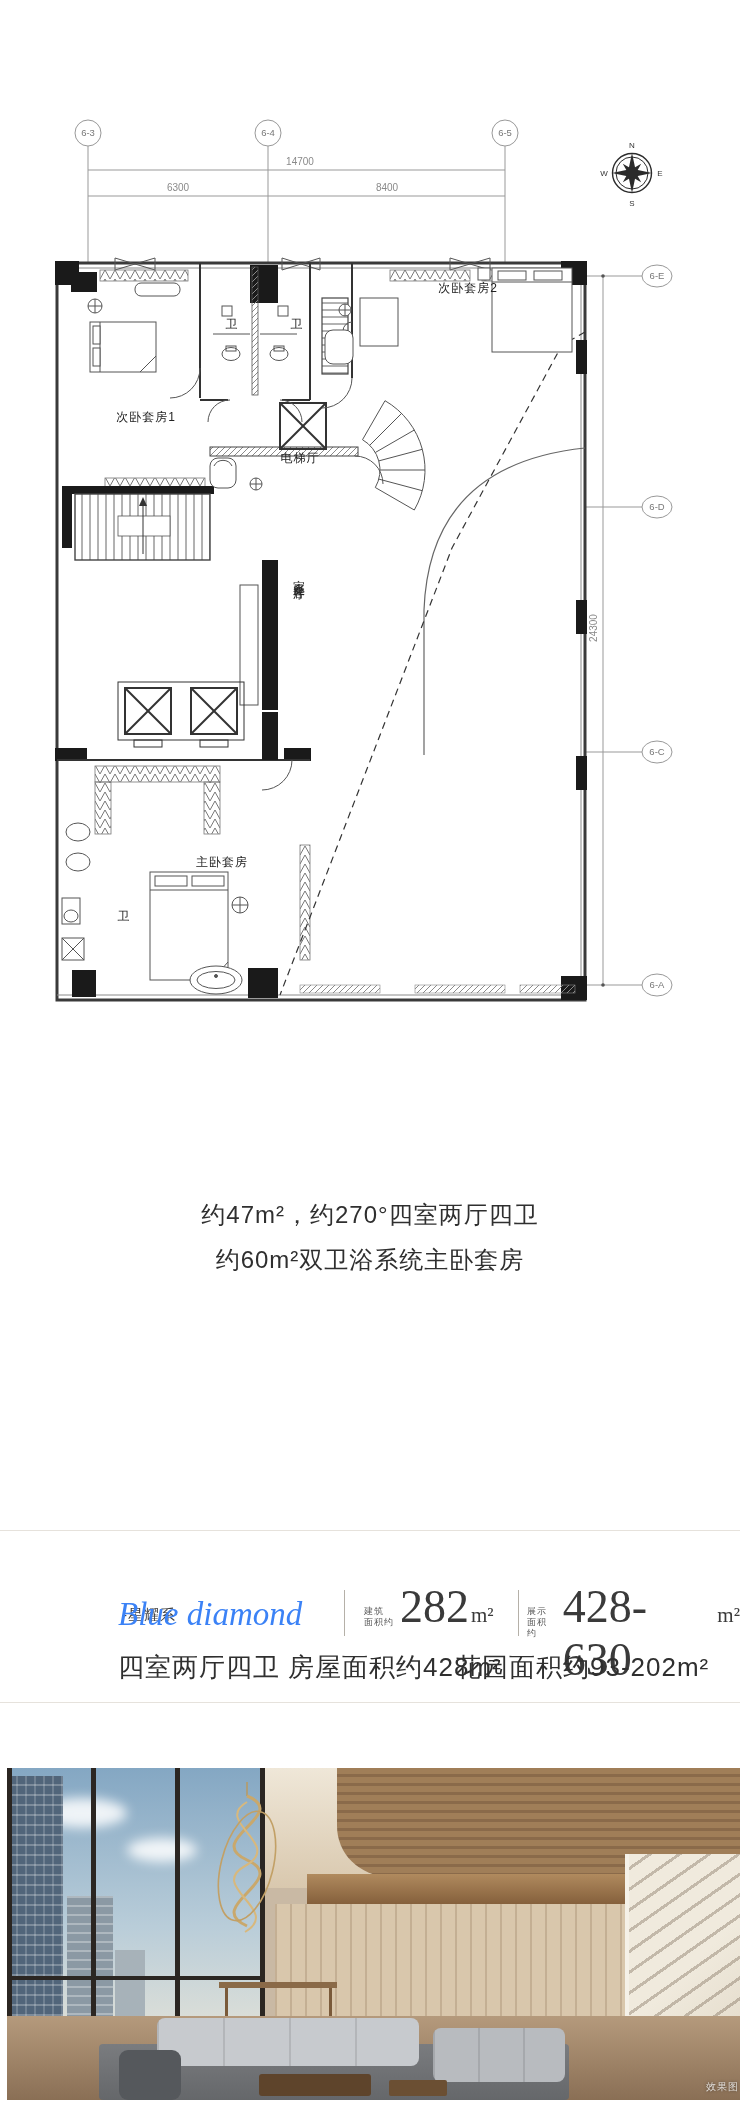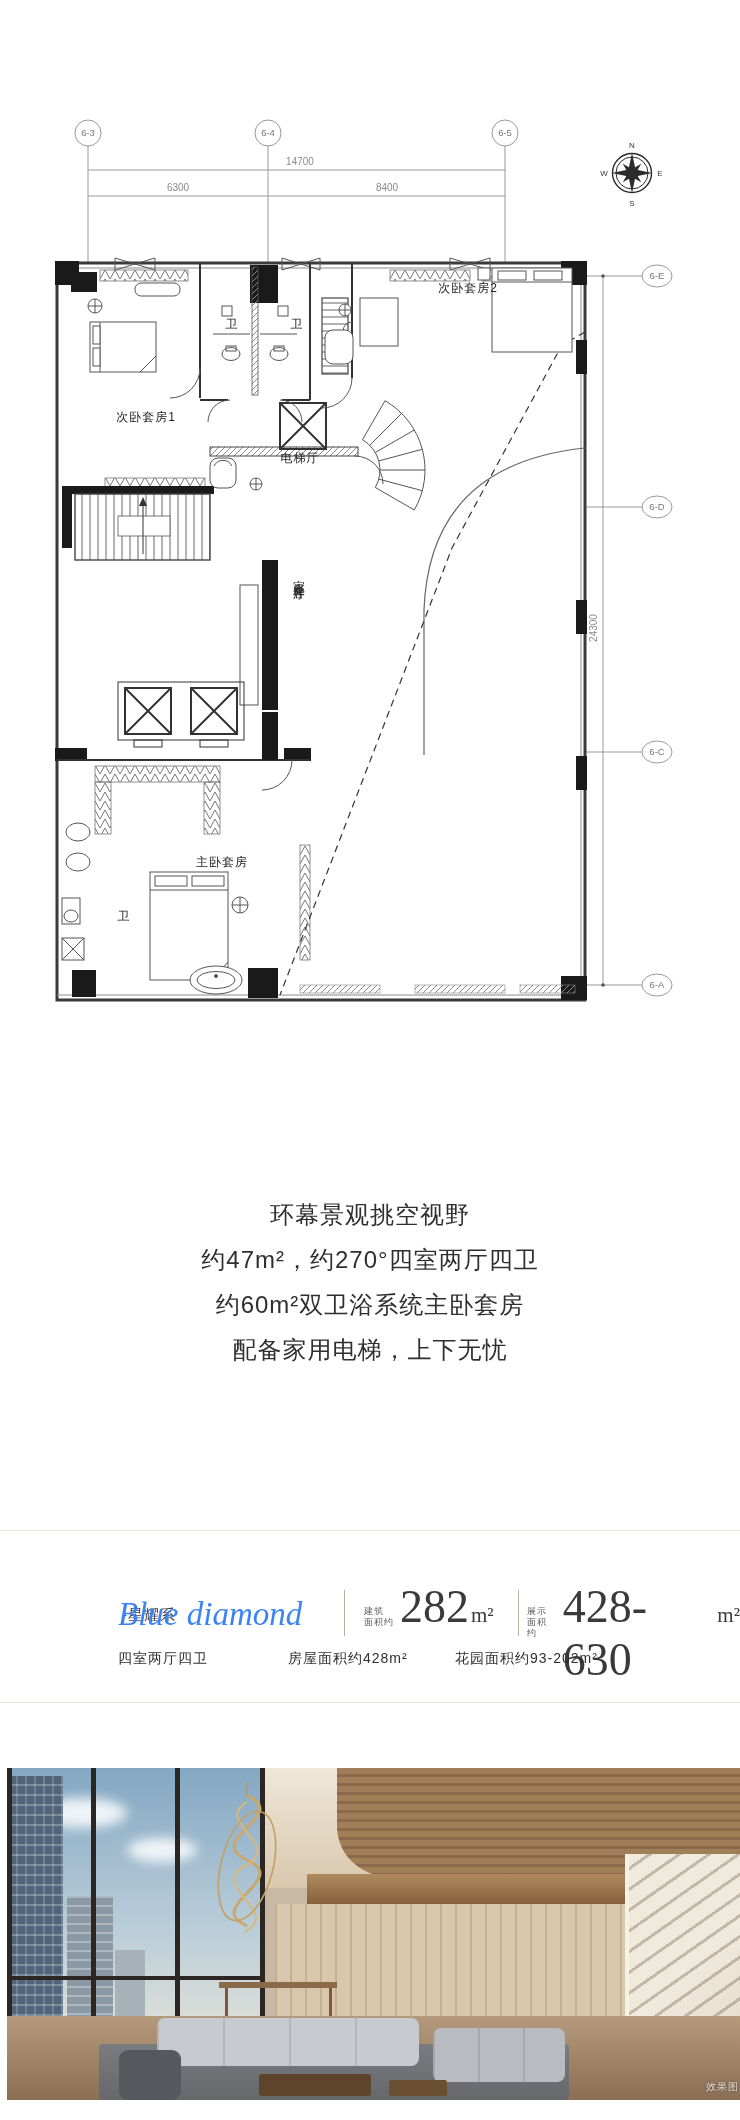--- a/index.html
+++ b/index.html
@@ -21,21 +21,21 @@
              font-weight:bold;font-size:46px;color:#3a3a3a;letter-spacing:2px;}
   .prod-series{position:absolute;top:1585px;left:122px;font-size:15px;color:#3f3f3f;letter-spacing:1px;margin-top:21px;}
   .prod-en{position:absolute;top:1596px;left:118px;font-family:Liberation Serif, serif;
            font-style:italic;font-size:33px;color:#3b82f6;}
   .vdiv{position:absolute;top:1590px;width:1px;height:46px;background:#b5b0a8;}
   .spec{position:absolute;top:1580px;display:flex;align-items:baseline;}
   .spec .lbl{font-size:9px;line-height:11px;color:#555;letter-spacing:1px;margin-right:6px;
              position:relative;top:-8px;}
   .spec .val{font-family:"Liberation Serif",serif;font-size:46px;color:#3a3a3a;}
   .spec .unit{font-family:"Liberation Serif",serif;font-size:21px;color:#3a3a3a;margin-left:2px;}
-  .row2 span{position:absolute;top:1650px;font-size:14px;color:#2f2f2f;letter-spacing:1px;}
+  .row2 span{position:absolute;top:1650px;font-size:26px;color:#2f2f2f;letter-spacing:1px;}
   
   .photo{position:absolute;top:1768px;left:7px;width:740px;height:332px;background:#c9b9a4;overflow:hidden;
          box-shadow:inset 0 0 60px rgba(60,40,20,.25);}
   .photo .layer{position:absolute;}
   .ph-upperwall{top:0;left:150px;right:0;height:120px;background:linear-gradient(180deg,#efe7d8,#d9c8ae);}
   .ph-woodceil{top:0;left:330px;right:0;height:108px;
       background:repeating-linear-gradient(0deg,#8a6a4a 0 3px,#a07e58 3px 9px);
       border-bottom-left-radius:50px;}
   .ph-fascia{top:106px;left:300px;right:0;height:30px;background:linear-gradient(180deg,#b08a5e,#85603c);}
   .ph-backwall{top:136px;left:268px;right:96px;height:118px;background:#d9c7ac;
@@ -340,24 +340,22 @@
     <text class="roomtxt" x="297" y="328" text-anchor="middle">卫</text>
     <text class="roomtxt" x="300" y="462" text-anchor="middle">电梯厅</text>
     <text class="roomtxt" x="222" y="866" text-anchor="middle">主卧套房</text>
     <text class="roomtxt" x="124" y="920" text-anchor="middle">卫</text>
   </svg>
 
   <div class="vert-room">家庭客厅</div>
 
 
   <div class="features">
-    <div>环幕景观挑空视野</div>
     <div>约47m²，约270°四室两厅四卫</div>
     <div>约60m²双卫浴系统主卧套房</div>
-    <div>配备家用电梯，上下无忧</div>
   </div>
 
   <div class="rule" style="top:1530px;"></div>
   <div class="rule" style="top:1702px;"></div>
 
   <div class="prod-series">-星耀系</div>
   <div class="prod-en">Blue diamond</div>
 
   <div class="vdiv" style="left:344px;"></div>
   <div class="spec" style="left:364px;">

